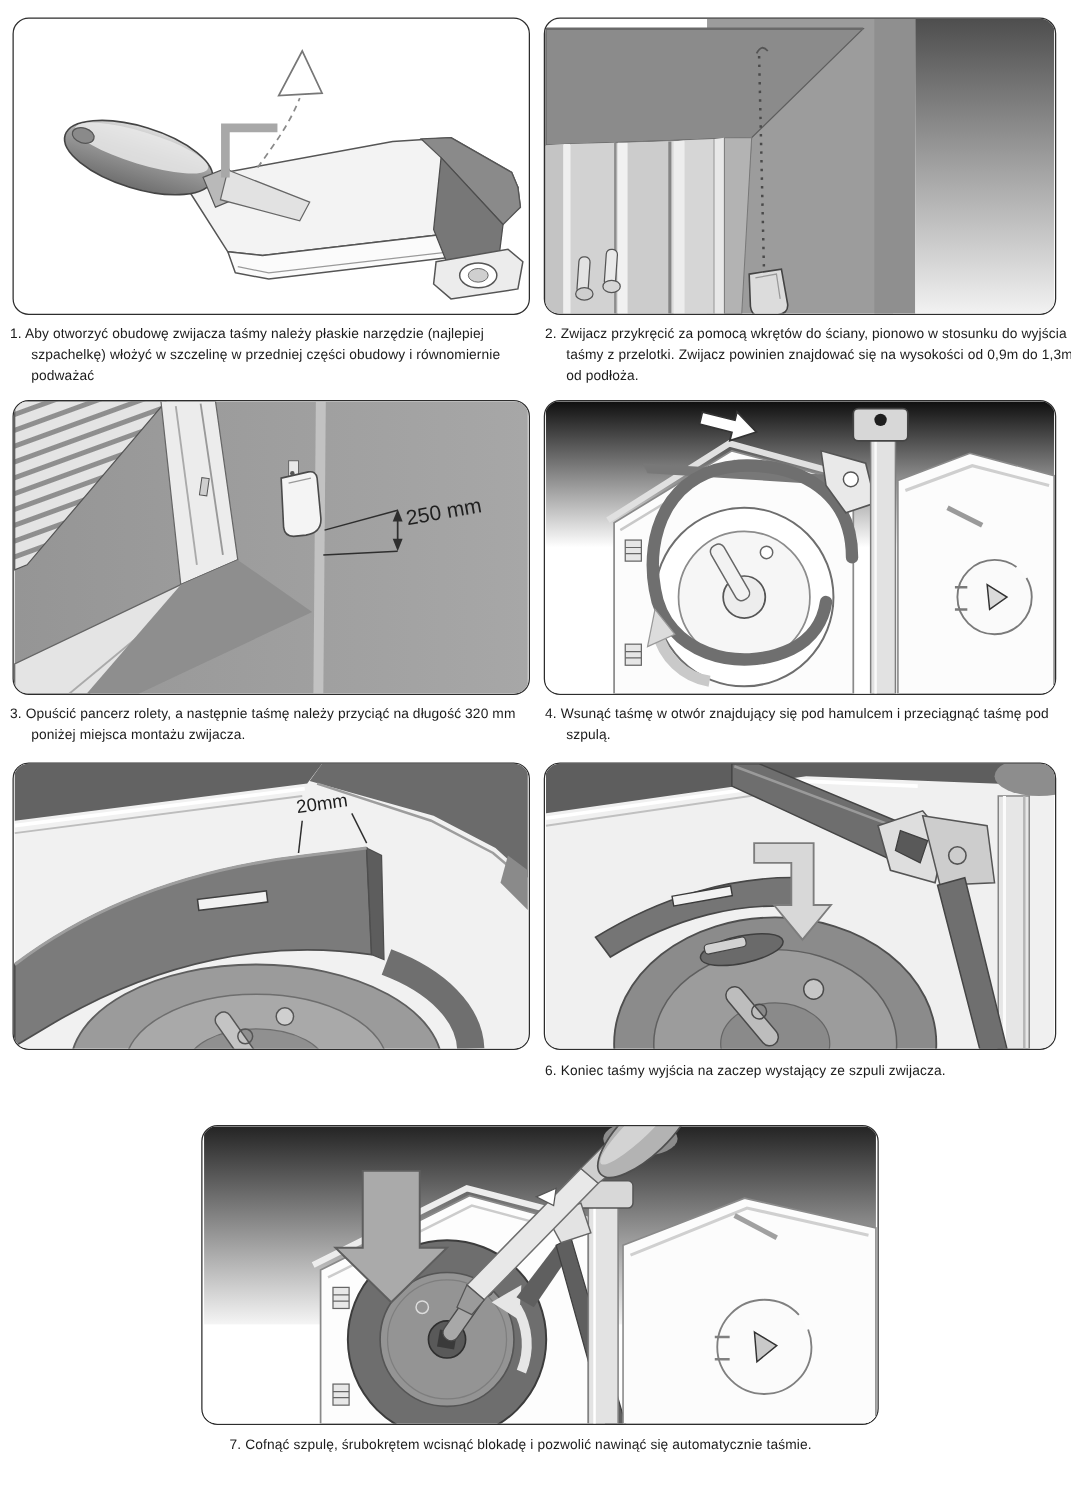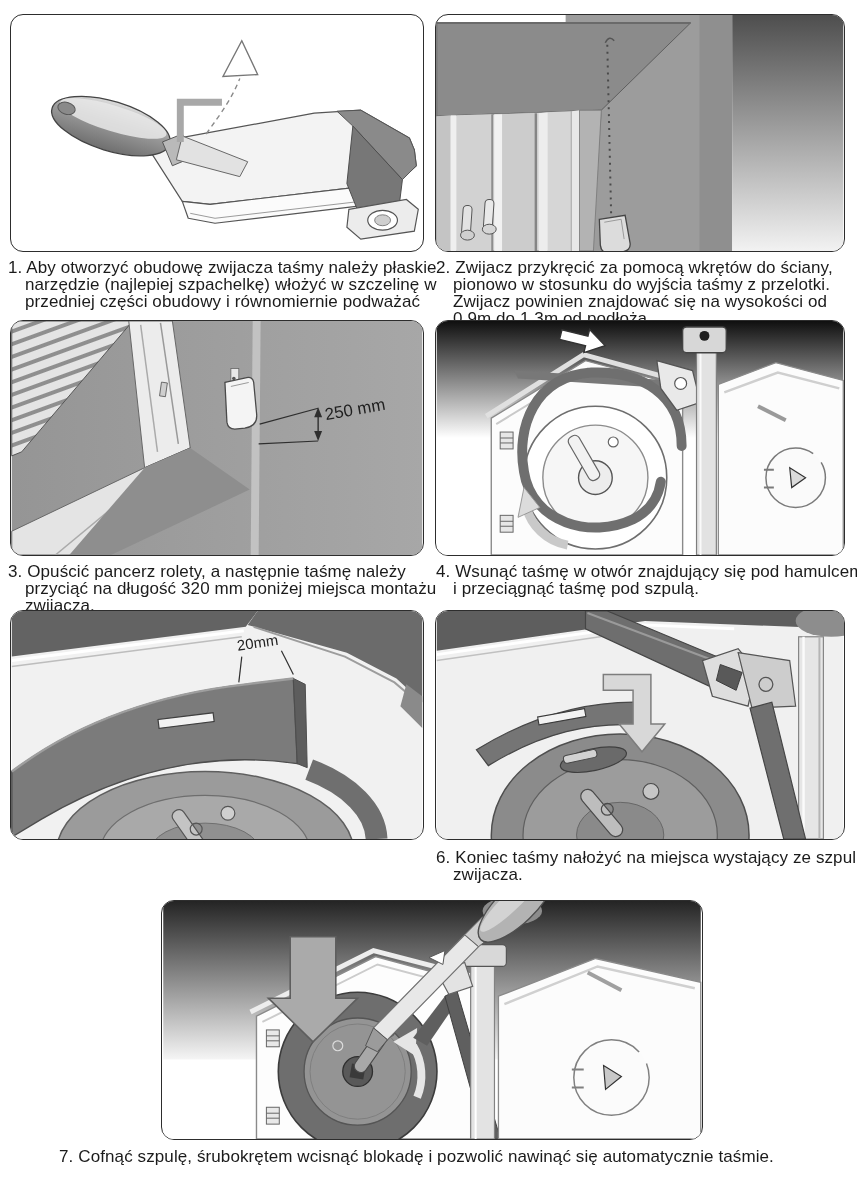--- a/index.html
+++ b/index.html
@@ -1,21 +1,21 @@
 <!DOCTYPE html>
 <html><head>
 <meta charset="utf-8">
 <style>
   html,body{margin:0;padding:0;background:#ffffff;}
   .page{position:relative;width:857px;height:1189px;background:#ffffff;
         font-family:"Liberation Sans",sans-serif;overflow:hidden;}
   .panel{position:absolute;background:#ffffff;border:1.6px solid #2d2d2d;
          border-radius:13px;overflow:hidden;box-sizing:border-box;}
   .panel svg{display:block;width:100%;height:100%;}
-  .caption{position:absolute;font-size:17px;line-height:17px;color:#1b1b1b;
+  .caption{position:absolute;font-size:11px;line-height:17px;color:#1b1b1b;
            padding-left:17px;text-indent:-17px;letter-spacing:0.1px;}
   .caption--center{text-align:center;padding-left:0;text-indent:0;width:833px;left:0;}
   text{font-family:"Liberation Sans",sans-serif;}
 </style>
 </head>
 <body>
 
 <div class="page">
 
   <div class="panel" style="left:10px;top:14px;width:414px;height:238px">
@@ -309,21 +309,21 @@
         <g transform="rotate(-10 130 106)">
             <rect x="102" y="102" width="48" height="8" fill="#f2f2f2" stroke="#3a3a3a" stroke-width="1.1"></rect>
           </g>
       </g>
       <path d="M168,64 L216,64 L216,114 L230,114 L207,142 L184,114 L198,114 L198,80 L168,80 Z" fill="#d8d8d8" stroke="#7d7d7d" stroke-width="1.5"></path>
     </svg>
   </div>
 
   <div class="caption" style="left:436px;top:849px;width:416px">
     <span class="num">6.</span>
-    <span>Koniec taśmy nałożyć na miejsca wystający ze szpuli zwijacza.</span>
+    <span>Koniec taśmy wyjścia na zaczep wystający ze szpuli zwijacza.</span>
   </div>
 
   <div class="panel" style="left:161px;top:900px;width:542px;height:240px">
     <svg viewBox="0 0 542 240">
       <defs>
         <linearGradient id="p7g" x1="0" y1="0" x2="0" y2="1">
           <stop offset="0" stop-color="#242424"></stop>
             <stop offset="1" stop-color="#f5f5f5"></stop>
         </linearGradient>
       </defs>

